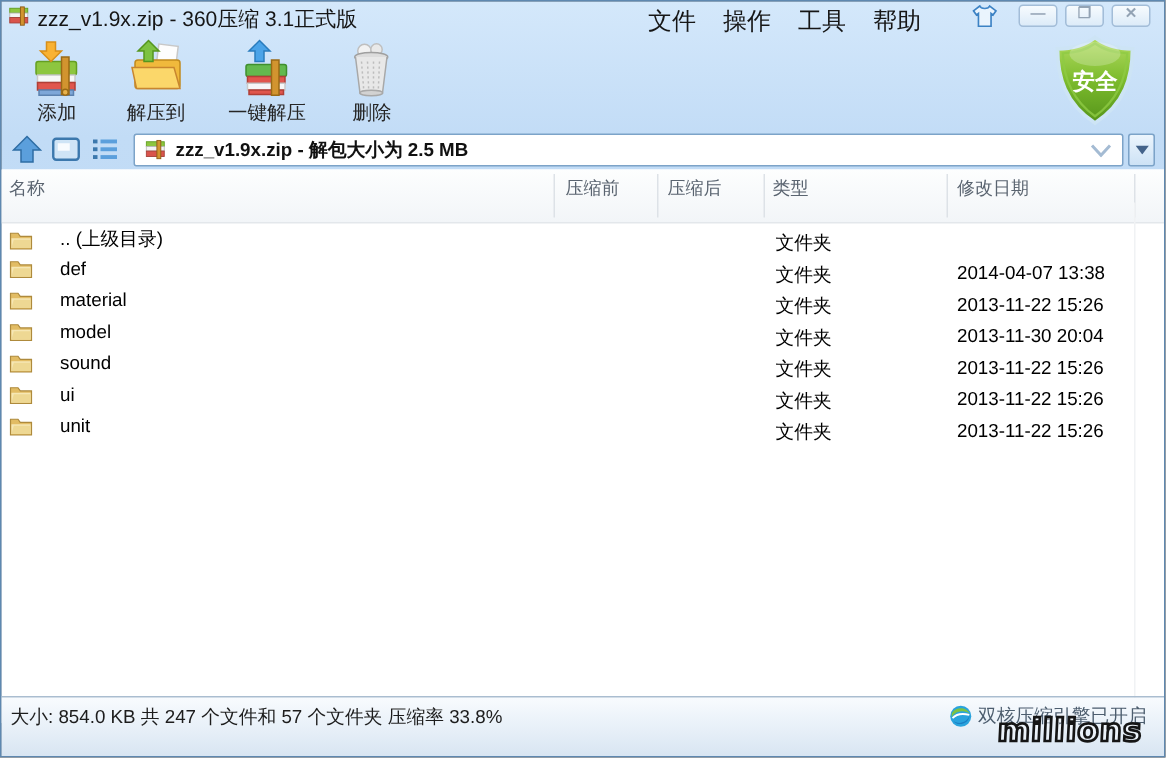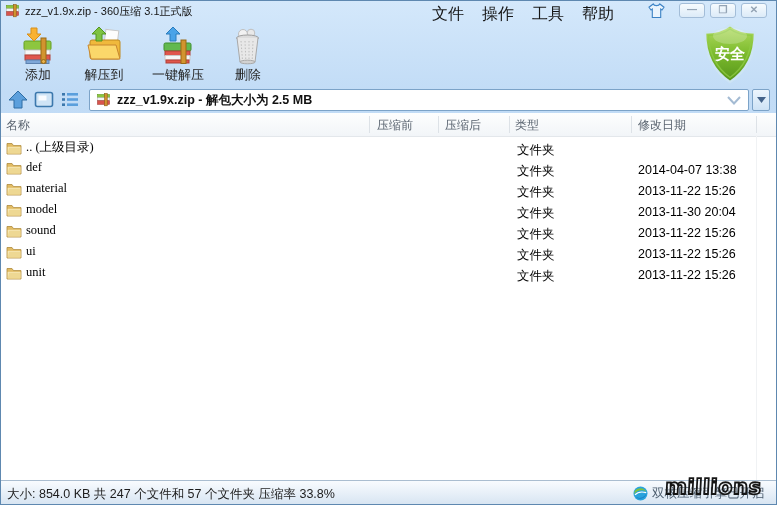--- a/index.html
+++ b/index.html
@@ -7,21 +7,21 @@
   .window{
     position:relative;width:777px;height:505px;overflow:hidden;
     border:1px solid #5e88b0;
     background:linear-gradient(#d4e8fb, #c2dcf6 18%, #bdd8f3 60%, #b7d3ef);
     font-family:"Liberation Sans", sans-serif;
     -webkit-user-select:none;
   }
   
   .titlebar{position:absolute;top:0;left:0;right:0;height:20px;}
   .title-icon{position:absolute;left:5px;top:3px;width:14px;height:14px;}
-  .title-text{position:absolute;left:24px;top:3px;font-size:11px;color:#161616;white-space:nowrap;}
+  .title-text{position:absolute;left:24px;top:3px;font-size:14px;color:#161616;white-space:nowrap;}
   .menubar{position:absolute;left:422px;top:3px;display:flex;}
   .menu-item{width:50px;text-align:center;font-size:16px;color:#161616;cursor:default;}
   .skin-btn{position:absolute;left:644px;top:1px;width:22px;height:18px;display:flex;align-items:center;justify-content:center;}
   .winbtn{position:absolute;top:2px;width:26px;height:15px;border:1px solid #a3bdd8;border-radius:3px;
     background:linear-gradient(#f7fbfe,#dcebf8);color:#93a3b4;text-align:center;
     font-size:10px;line-height:12px;font-weight:bold;}
   .winbtn.min{left:678px;}  .winbtn.max{left:709px;}  .winbtn.close{left:740px;}
   
   .tbtn{position:absolute;top:22px;text-align:center;font-size:13px;color:#262626;cursor:default;}
   .tbtn .ico{height:42px;display:flex;align-items:flex-end;justify-content:center;}
@@ -36,35 +36,35 @@
   .nav-ico{position:absolute;top:4px;width:20px;height:19px;}
   .nav-up{left:7px;} .nav-panel{left:33px;} .nav-list{left:59px;}
   .combobox{position:absolute;left:88px;top:3px;width:660px;height:22px;background:#fff;
     border:1px solid #7ca3c8;border-radius:2px;display:flex;align-items:center;padding:0 7px;gap:6px;}
   .combobox .val{font-size:12.5px;color:#111;white-space:nowrap;}
   .combobox .chev{margin-left:auto;}
   .dd-btn{position:absolute;left:751px;top:3px;width:18px;height:22px;border:1px solid #7ca3c8;border-radius:2px;
     background:linear-gradient(#ecf5fd,#cde2f5);display:flex;align-items:center;justify-content:center;}
   
   .list{position:absolute;top:112px;left:0;right:0;height:369px;background:#fff;}
-  .list-header{position:relative;height:24px;background:linear-gradient(#fdfefe,#f2f5f8);
+  .list-header{position:relative;height:36px;background:linear-gradient(#fdfefe,#f2f5f8);
     border-bottom:1px solid #e3e7eb;font-size:12px;color:#5a6470;}
   .hcol{position:absolute;top:4px;white-space:nowrap;}
   .h-name{left:5px;} .h-packed{left:376px;} .h-unpacked{left:444px;} .h-type{left:514px;} .h-modified{left:637px;}
   .hdiv{position:absolute;top:3px;bottom:3px;width:1px;background:#dde2e7;}
   .vline{position:absolute;top:22px;bottom:0;width:1px;background:#f0f2f4;}
   .rows{position:relative;}
   .row{position:absolute;left:0;right:2px;height:21px;font-size:12.5px;color:#000;}
-  .cell-name{position:absolute;left:5px;top:1px;display:flex;align-items:center;gap:4px;white-space:nowrap;font-family:Liberation Serif, serif;}
+  .cell-name{position:absolute;left:5px;top:1px;display:flex;align-items:center;gap:18px;white-space:nowrap;}
   .cell{position:absolute;top:4px;white-space:nowrap;}
   .packed{left:376px;} .unpacked{left:444px;}
   .cell-type{position:absolute;left:516px;top:4px;}
   .cell-date{position:absolute;left:637px;top:4px;}
   
-  .statusbar{position:absolute;left:0;right:0;bottom:0;height:24px;border-top:1px solid #aabdd0;
+  .statusbar{position:absolute;left:0;right:0;bottom:0;height:40px;border-top:1px solid #aabdd0;
     background:linear-gradient(#f8fbfe,#e2ecf6 70%,#d8e5f2);font-size:12.5px;color:#1d1d1d;}
   .status-left{position:absolute;left:6px;top:5px;white-space:nowrap;}
   .engine{position:absolute;left:632px;top:4px;display:flex;align-items:center;gap:4px;color:#4c5d6e;white-space:nowrap;}
   .watermark{position:absolute;right:14px;bottom:5px;font-size:21px;font-weight:bold;
     font-family:"DejaVu Sans", sans-serif;color:rgba(255,255,255,0.25);
     -webkit-text-stroke:1.8px #151515;transform:skewX(-3deg);letter-spacing:0.5px;pointer-events:none;}
 </style>
 </head>
 <body>
 

